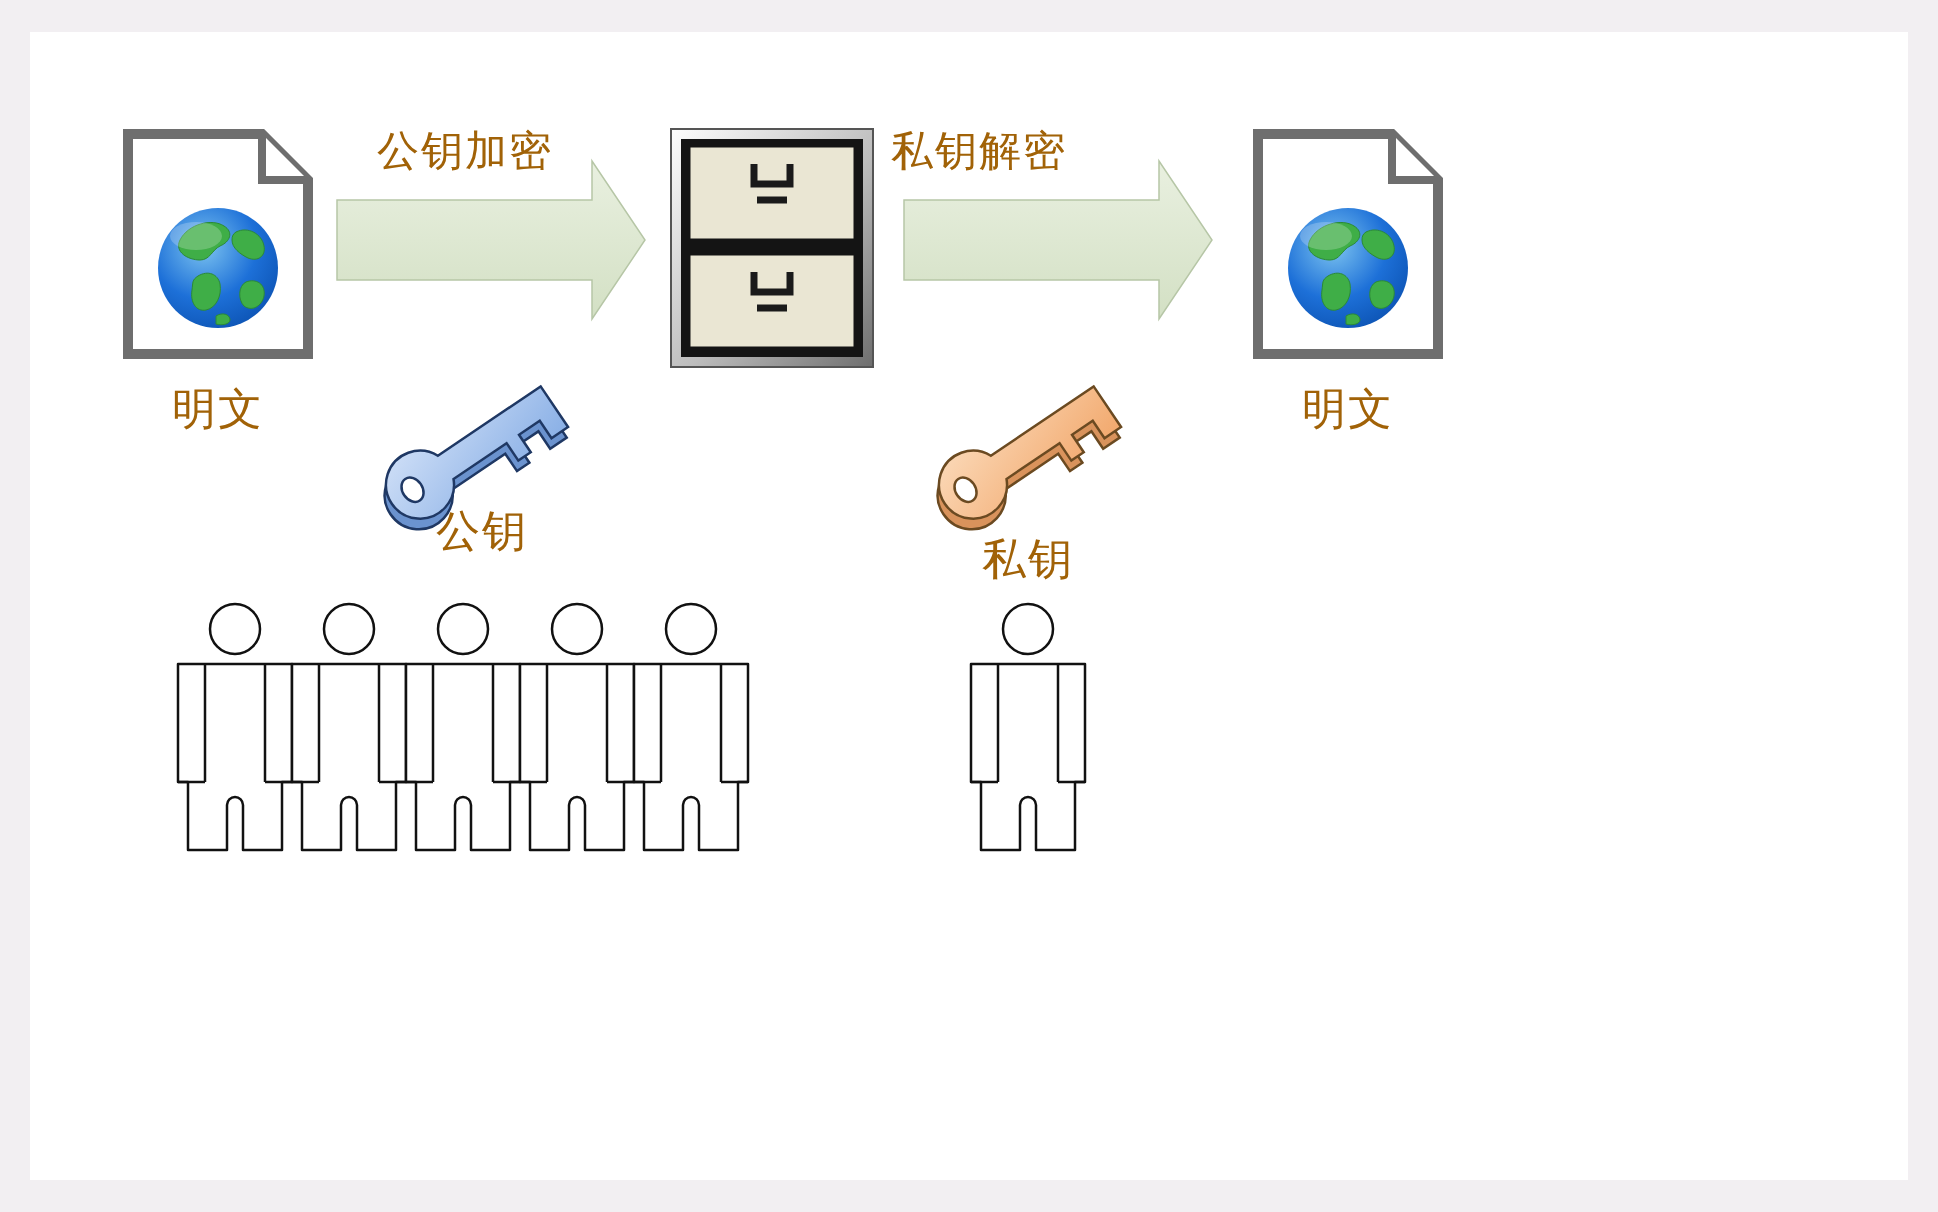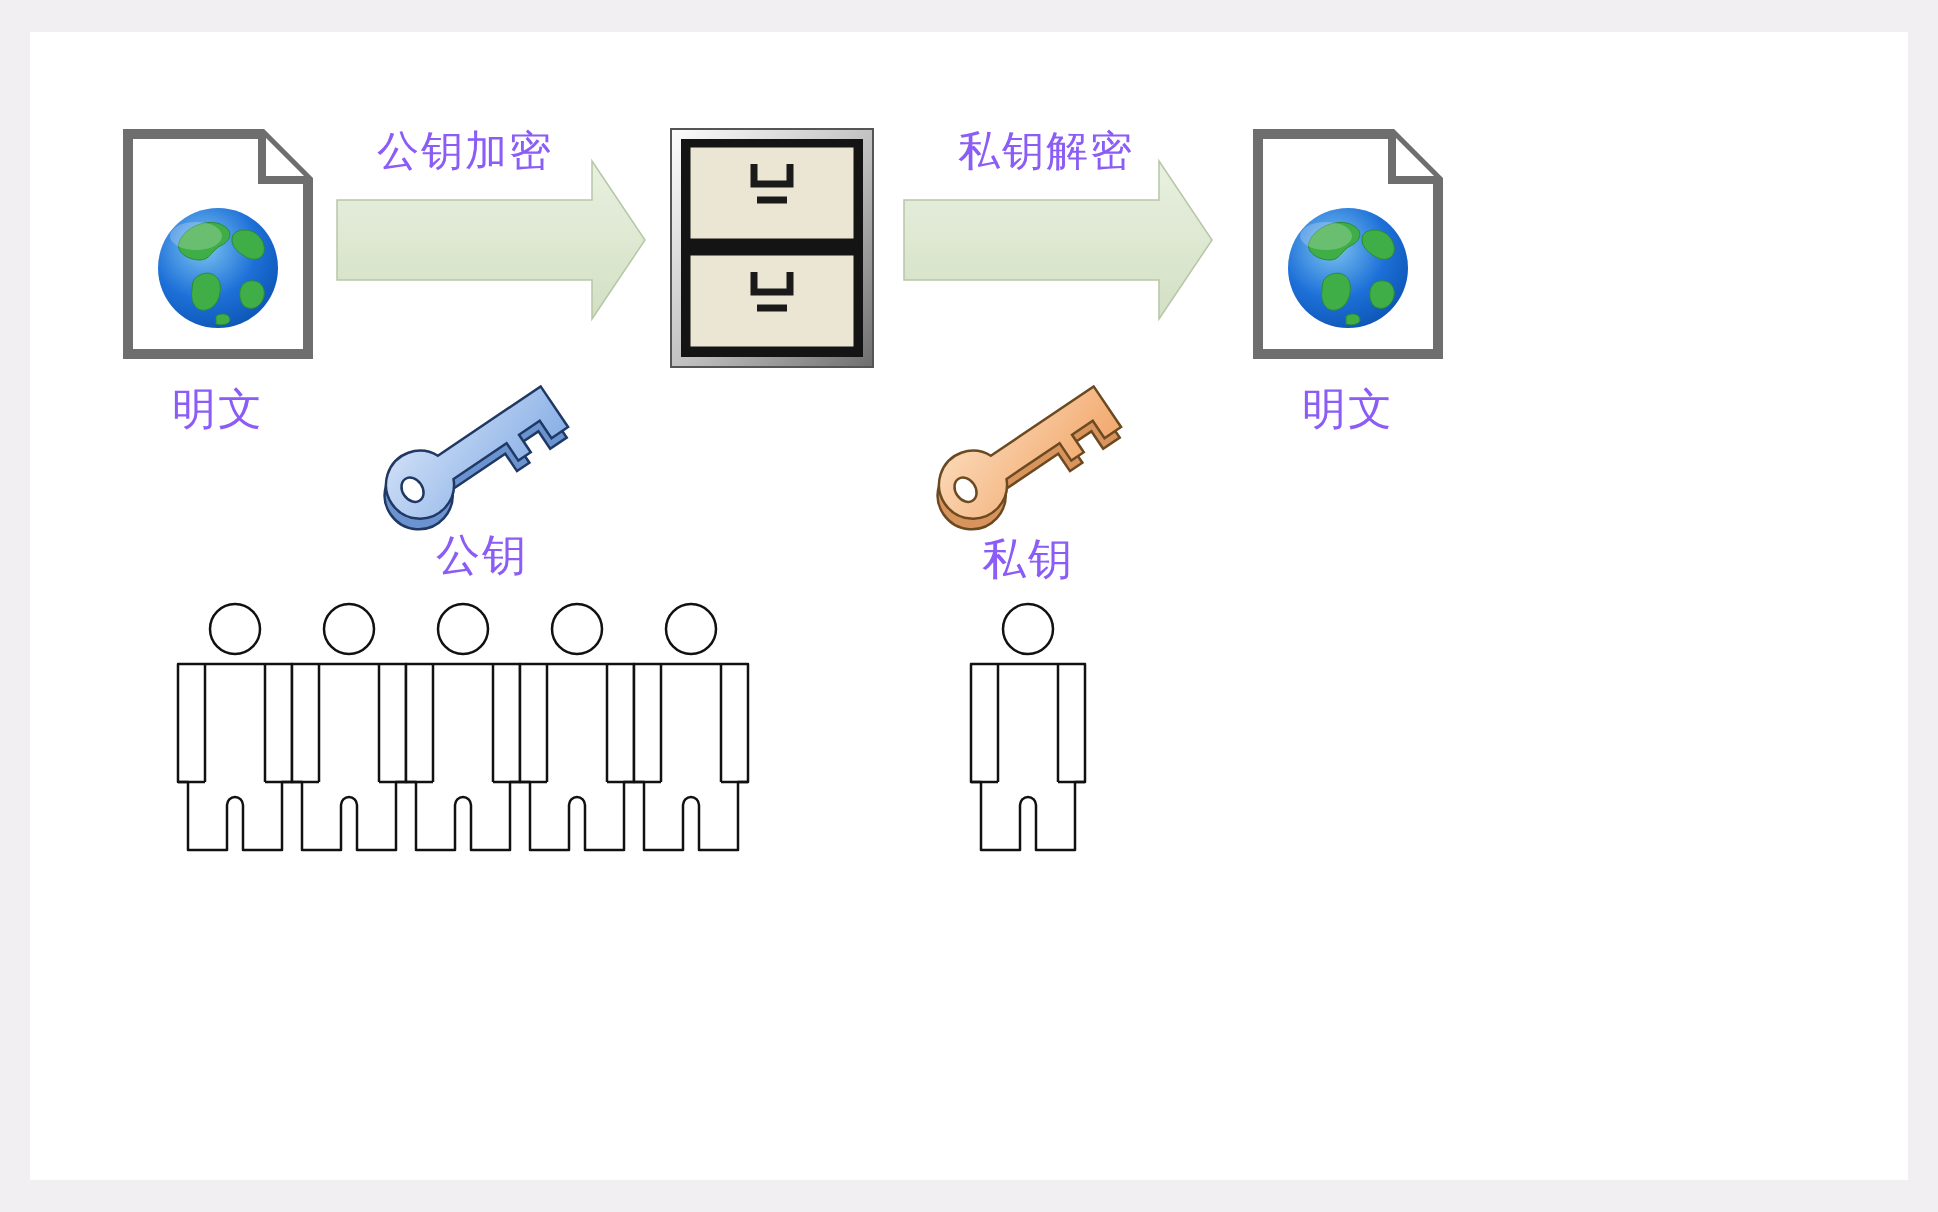--- a/index.html
+++ b/index.html
@@ -1,20 +1,20 @@
 <!DOCTYPE html>
 <html><head>
 <meta charset="utf-8">
 <style>
   html,body{margin:0;padding:0;background:#e9e6e9;}
   .canvas{position:relative;width:1938px;height:1212px;background:#f2eff2;overflow:hidden;
           font-family:"Liberation Serif","DejaVu Serif",serif;}
   .panel{position:absolute;left:30px;top:32px;width:1878px;height:1148px;background:#ffffff;}
   .abs{position:absolute;}
-  .label{position:absolute;text-align:center;color:#8b5cf6;font-size:44px;letter-spacing:2px;line-height:1.1;}
+  .label{position:absolute;text-align:center;color:#a16207;font-size:44px;letter-spacing:2px;line-height:1.1;}
   .arrow-label{font-size:42px;}
   .people-group{position:absolute;height:252px;}
   .person{position:absolute;top:0;}
   svg{display:block;}
   .stop-pk-light{stop-color:#cfdff7;}
   .stop-pk-dark{stop-color:#8ab0e6;}
   .stop-sk-light{stop-color:#fbd9b8;}
   .stop-sk-dark{stop-color:#f2a96e;}
 </style>
 </head>
@@ -81,21 +81,21 @@
     <rect x="19" y="18" width="166" height="94" fill="#eae6d3" stroke="#141414" stroke-width="3"></rect>
     <rect x="19" y="126" width="166" height="94" fill="#eae6d3" stroke="#141414" stroke-width="3"></rect>
     <g stroke="#1a1a1a" stroke-width="7" fill="none">
       <path d="M84,36 L84,56 L120,56 L120,36"></path>
       <path d="M87,72 H117"></path>
       <path d="M84,144 L84,164 L120,164 L120,144"></path>
       <path d="M87,180 H117"></path>
     </g>
   </svg>
 
-  <div class="label arrow-label" style="left:917px;top:128px;width:258px">私钥解密</div>
+  <div class="label arrow-label" style="left:850px;top:128px;width:258px">私钥解密</div>
   <svg class="abs" style="left:903px;top:158px" width="312" height="165" viewBox="0 0 312 165">
     <polygon points="1,42 256,42 256,3 309,82 256,161 256,122 1,122" fill="url(#arrowGrad)" stroke="#b6c6a6" stroke-width="1.5"></polygon>
   </svg>
 
   <svg class="abs" style="left:1250px;top:126px" width="196" height="236" viewBox="0 0 196 236">
     <path d="M8,8 H142 L188,54 V228 H8 Z" fill="#ffffff" stroke="#6e6e6e" stroke-width="10"></path>
     <path d="M142,8 V54 H188" fill="#ffffff" stroke="#6e6e6e" stroke-width="8"></path>
     <g transform="translate(98,142)">
       <circle cx="0" cy="0" r="60" fill="url(#globeGrad)"></circle>
       <g clip-path="url(#globeClip)" fill="#3fae47" stroke="#2c8a35" stroke-width="1">
@@ -110,21 +110,21 @@
   </svg>
   <div class="label" style="left:1250px;top:386px;width:196px">明文</div>
 
   <svg class="abs" style="left:355px;top:338px" width="250" height="225" viewBox="0 0 250 225">
     <g transform="rotate(-34 120 112)">
       <path d="M86,96 L210,96 L210,145 L190,145 L190,124 L165,124 L165,145 L150,145 L150,124 L86,124 A34,34 0 1 1 86,96 Z" transform="translate(-7,8)" fill="#6b93cf" stroke="#1f3864" stroke-width="2.5"></path>
       <path d="M86,96 L210,96 L210,145 L190,145 L190,124 L165,124 L165,145 L150,145 L150,124 L86,124 A34,34 0 1 1 86,96 Z" fill="url(#pkGrad)" stroke="#1f3864" stroke-width="2.5"></path>
       <ellipse cx="46" cy="110" rx="10" ry="13" fill="#ffffff" stroke="#1f3864" stroke-width="2.5"></ellipse>
     </g>
   </svg>
-  <div class="label" style="left:382px;top:532px;width:200px">公钥</div>
+  <div class="label" style="left:382px;top:508px;width:200px">公钥</div>
 
   <svg class="abs" style="left:908px;top:338px" width="250" height="225" viewBox="0 0 250 225">
     <g transform="rotate(-34 120 112)">
       <path d="M86,96 L210,96 L210,145 L190,145 L190,124 L165,124 L165,145 L150,145 L150,124 L86,124 A34,34 0 1 1 86,96 Z" transform="translate(-7,8)" fill="#d9935c" stroke="#6b4a21" stroke-width="2.5"></path>
       <path d="M86,96 L210,96 L210,145 L190,145 L190,124 L165,124 L165,145 L150,145 L150,124 L86,124 A34,34 0 1 1 86,96 Z" fill="url(#skGrad)" stroke="#6b4a21" stroke-width="2.5"></path>
       <ellipse cx="46" cy="110" rx="10" ry="13" fill="#ffffff" stroke="#6b4a21" stroke-width="2.5"></ellipse>
     </g>
   </svg>
   <div class="label" style="left:928px;top:536px;width:200px">私钥</div>
 

